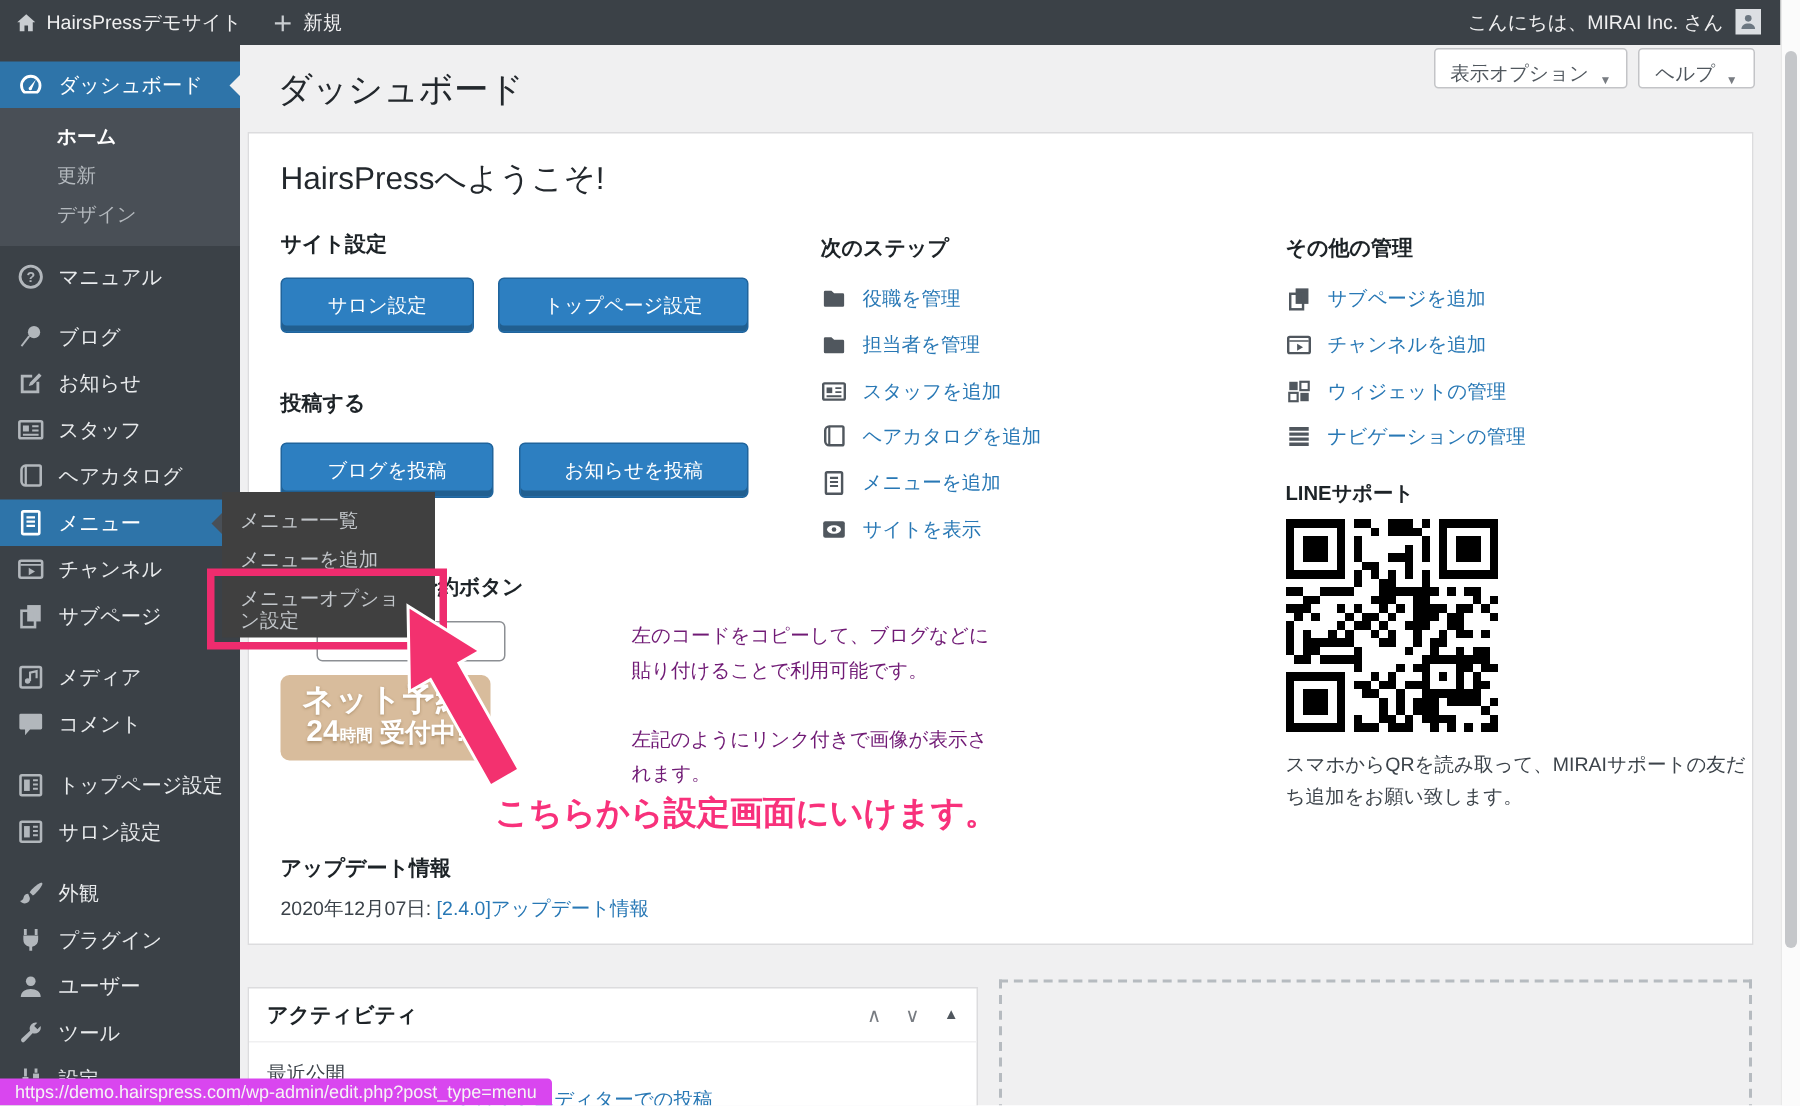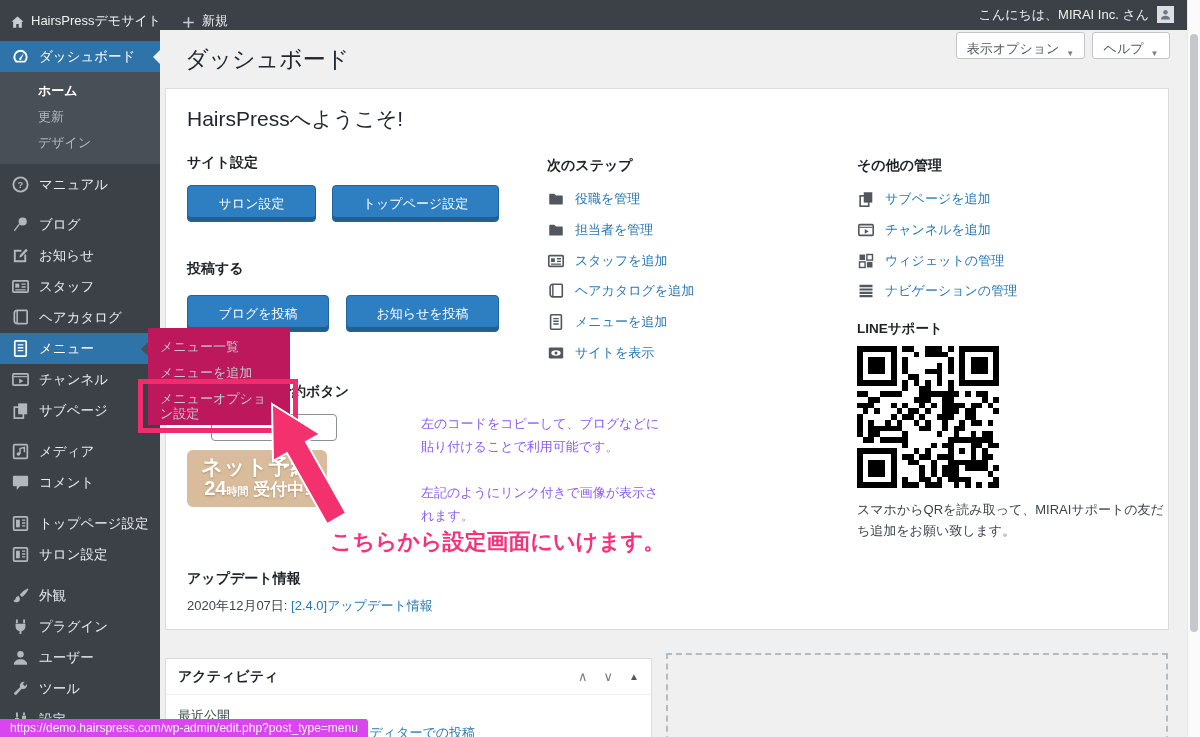--- a/index.html
+++ b/index.html
@@ -4,21 +4,21 @@
 <style>
   html,body{margin:0;padding:0;background:#fff;}
   .stage{position:relative;width:1200px;height:737px;overflow:hidden;
          font-family:"Liberation Sans","DejaVu Sans",sans-serif;background:#f0f0f1;color:#3c434a;}
   .icon{display:inline-flex;align-items:center;justify-content:center;flex:0 0 auto;}
   .icon svg{width:100%;height:100%;display:block;}
 
   
   .adminbar{position:absolute;left:0;top:0;width:1200px;height:30px;background:#3b4147;color:#f0f0f1;
             display:flex;align-items:center;font-size:13px;z-index:40;}
-  .ab-item{display:flex;align-items:flex-end;gap:6px;padding:0 10px;height:30px;cursor:pointer;}
+  .ab-item{display:flex;align-items:center;gap:6px;padding:0 10px;height:30px;cursor:pointer;}
   .ab-item .icon{width:15px;height:15px;color:#c9cdd1;}
   .ab-right{margin-left:auto;display:flex;align-items:flex-start;gap:8px;padding-right:26px;}
   .avatar{width:17px;height:17px;background:#dcdfe3;display:flex;align-items:center;justify-content:center;}
   .avatar .icon{width:13px;height:13px;color:#6c7781;}
 
   
   .sidebar{position:absolute;left:0;top:30px;width:160px;height:707px;background:#3b4147;z-index:20;
            display:flex;flex-direction:column;}
   .mi{position:relative;height:31px;display:flex;align-items:center;gap:9px;padding-left:11px;
       color:#e9ebed;font-size:13.5px;cursor:pointer;flex:0 0 auto;}
@@ -26,21 +26,21 @@
   .mi.active{background:#2e74a9;color:#fff;}
   .mi.active .icon{color:#fff;}
   .mi.active.notch-bg::after{content:"";position:absolute;right:0;top:50%;margin-top:-7px;
       border:7px solid transparent;border-right-color:#f0f0f1;border-left-width:0;}
   .submenu{background:#494f56;padding:6px 0 8px 0;flex:0 0 auto;}
   .submenu .smi{height:26px;display:flex;align-items:center;padding-left:38px;font-size:13px;color:#b4b9be;cursor:pointer;text-align:center;}
   .submenu .smi.current{color:#fff;font-weight:bold;}
   .spacer{flex:0 0 auto;}
 
   
-  .flyout{position:absolute;left:148px;top:328px;width:142px;height:97px;background:#be185d;z-index:30;
+  .flyout{position:absolute;left:148px;top:328px;width:142px;height:97px;background:#404040;z-index:30;
           padding-top:5px;box-sizing:border-box;}
   .flyout::before{content:"";position:absolute;left:-7px;top:14px;border:7px solid transparent;
           border-right-color:#494f56;border-left-width:0;}
   .fly-item{padding:6px 12px 5px 12px;font-size:13px;line-height:15px;color:#c3c7cb;cursor:pointer;}
   .pinkbox{position:absolute;left:138px;top:379px;width:150px;height:44px;border:5px solid #ee2c6e;z-index:31;}
 
   
   .h1{position:absolute;left:185px;top:44px;font-size:23px;font-weight:400;color:#23282d;z-index:5;}
   .toptab{position:absolute;top:32px;height:25px;background:#fff;border:1px solid #c3c4c7;border-radius:3px;
           display:flex;align-items:flex-end;justify-content:center;gap:7px;font-size:13px;color:#50575e;cursor:pointer;z-index:5;}
@@ -56,21 +56,21 @@
   .btn-primary{height:37px;display:flex;align-items:center;justify-content:center;background:#2d7fc1;
         border:1px solid #20649c;border-radius:4px;color:#fff;font-size:13px;cursor:pointer;
         box-shadow:inset 0 -4px 0 rgba(0,0,0,0.25);box-sizing:border-box;}
   .wlink{position:absolute;display:flex;align-items:center;gap:10px;height:22px;}
   .wlink .icon{width:18px;height:18px;color:#50575e;}
   .wlink a{font-size:13px;color:#2878b5;text-decoration:none;cursor:pointer;}
   .smallhead{position:absolute;font-size:13.5px;font-weight:bold;color:#1d2327;}
   .qr{position:absolute;width:142px;height:142px;}
   .qrcaption{position:absolute;width:320px;font-size:13px;line-height:21px;color:#3c434a;}
   .codeinput{position:absolute;width:126px;height:27px;border:1px solid #8c8f94;border-radius:4px;background:#fff;box-sizing:border-box;font-size:13px;padding:0 6px;}
-  .desc{position:absolute;font-size:13px;line-height:23px;color:#8b5cf6;}
+  .desc{position:absolute;font-size:13px;line-height:23px;color:#701a75;}
   .banner{position:absolute;width:140px;height:57px;background:#d8bc9c;border-radius:6px;color:#fff;
           display:flex;flex-direction:column;align-items:center;justify-content:center;cursor:pointer;
           text-shadow:0 1px 2px rgba(120,90,50,.45);}
   .banner .l1{font-size:21px;font-weight:bold;letter-spacing:1px;line-height:22px;}
   .banner .l2{font-size:17px;font-weight:bold;line-height:20px;}
   .banner .num{font-size:20px;}
   .banner .unit{font-size:11px;}
   .updline{position:absolute;font-size:13px;color:#3c434a;}
   .updline a{color:#2878b5;text-decoration:none;cursor:pointer;}
 

